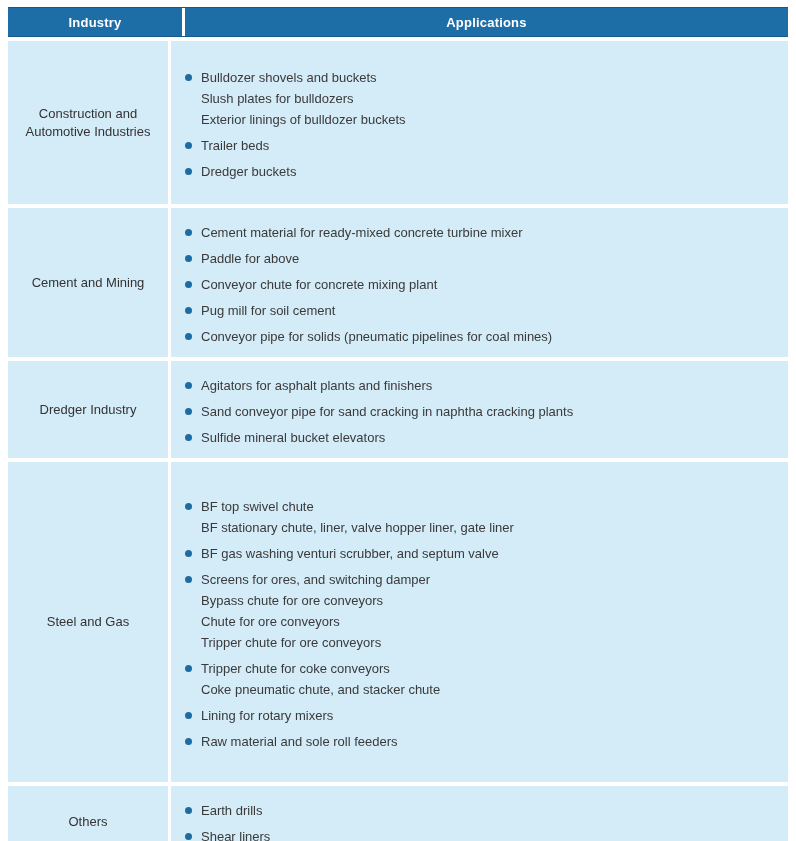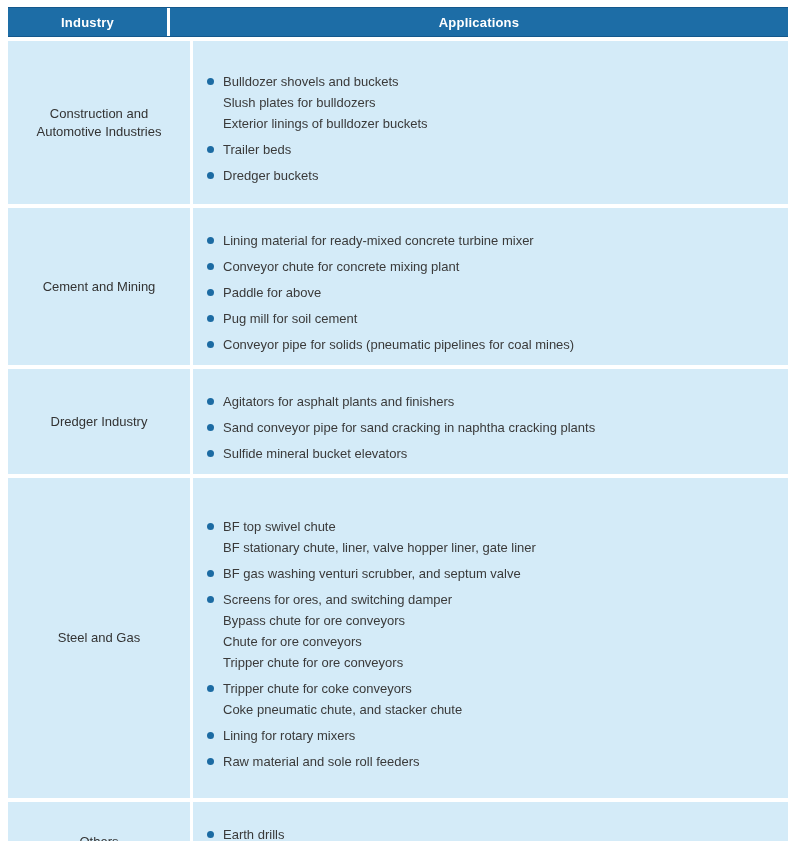--- a/index.html
+++ b/index.html
@@ -21,38 +21,38 @@
   .tbl{width:780px;}
   .thead{
     display:flex;height:30px;background:var(--header-bg);
     border-top:1px solid var(--header-edge);
     border-bottom:1px solid var(--header-edge);
   }
   .th{
     display:flex;align-items:center;justify-content:center;
     color:var(--header-text);font-size:13px;font-weight:700;letter-spacing:.2px;
   }
-  .th-industry{width:162px;border-right:3px solid #ffffff;}
+  .th-industry{width:177px;border-right:3px solid #ffffff;}
   .th-apps{flex:1;}
   .row{display:flex;background:var(--row-bg);margin-top:4px;}
   .row-1{min-height:163px;}
   .row-2{min-height:138px;}
   .row-3{min-height:92px;}
   .row-4{min-height:320px;}
   .row-5{min-height:66px;}
   .cell{display:flex;}
   .industry{
-    width:185px;border-right:3px solid #ffffff;
+    width:163px;border-right:3px solid #ffffff;
     flex-direction:column;align-items:center;justify-content:center;
     font-size:13px;color:#333333;text-align:center;line-height:18px;
     padding:4px 8px;flex-shrink:0;
   }
   .apps{
     flex:1;flex-direction:column;justify-content:center;
-    padding:22px 10px 10px 14px;
+    padding:14px 10px 10px 14px;
   }
   .item{display:flex;align-items:flex-start;}
   .item + .item{margin-top:5px;}
   .bullet{
     width:7px;height:7px;border-radius:50%;
     background:var(--bullet);flex-shrink:0;
     margin:7px 9px 0 0;
   }
   .lines{flex:1;}
   .line{font-size:13px;line-height:21px;color:var(--text);}
@@ -96,33 +96,33 @@
           </div>
         </div>
         <div class="row row-2">
           <div class="cell industry">
             <div>Cement and Mining</div>
           </div>
           <div class="cell apps">
             <div class="item">
               <span class="bullet"></span>
               <div class="lines">
-                <div class="line">Lining material for ready-mixed concrete turbine mixer</div>
+                <div class="line">Cement material for ready-mixed concrete turbine mixer</div>
+              </div>
+            </div>
+            <div class="item">
+              <span class="bullet"></span>
+              <div class="lines">
+                <div class="line">Paddle for above</div>
               </div>
             </div>
             <div class="item">
               <span class="bullet"></span>
               <div class="lines">
                 <div class="line">Conveyor chute for concrete mixing plant</div>
-              </div>
-            </div>
-            <div class="item">
-              <span class="bullet"></span>
-              <div class="lines">
-                <div class="line">Paddle for above</div>
               </div>
             </div>
             <div class="item">
               <span class="bullet"></span>
               <div class="lines">
                 <div class="line">Pug mill for soil cement</div>
               </div>
             </div>
             <div class="item">
               <span class="bullet"></span>

